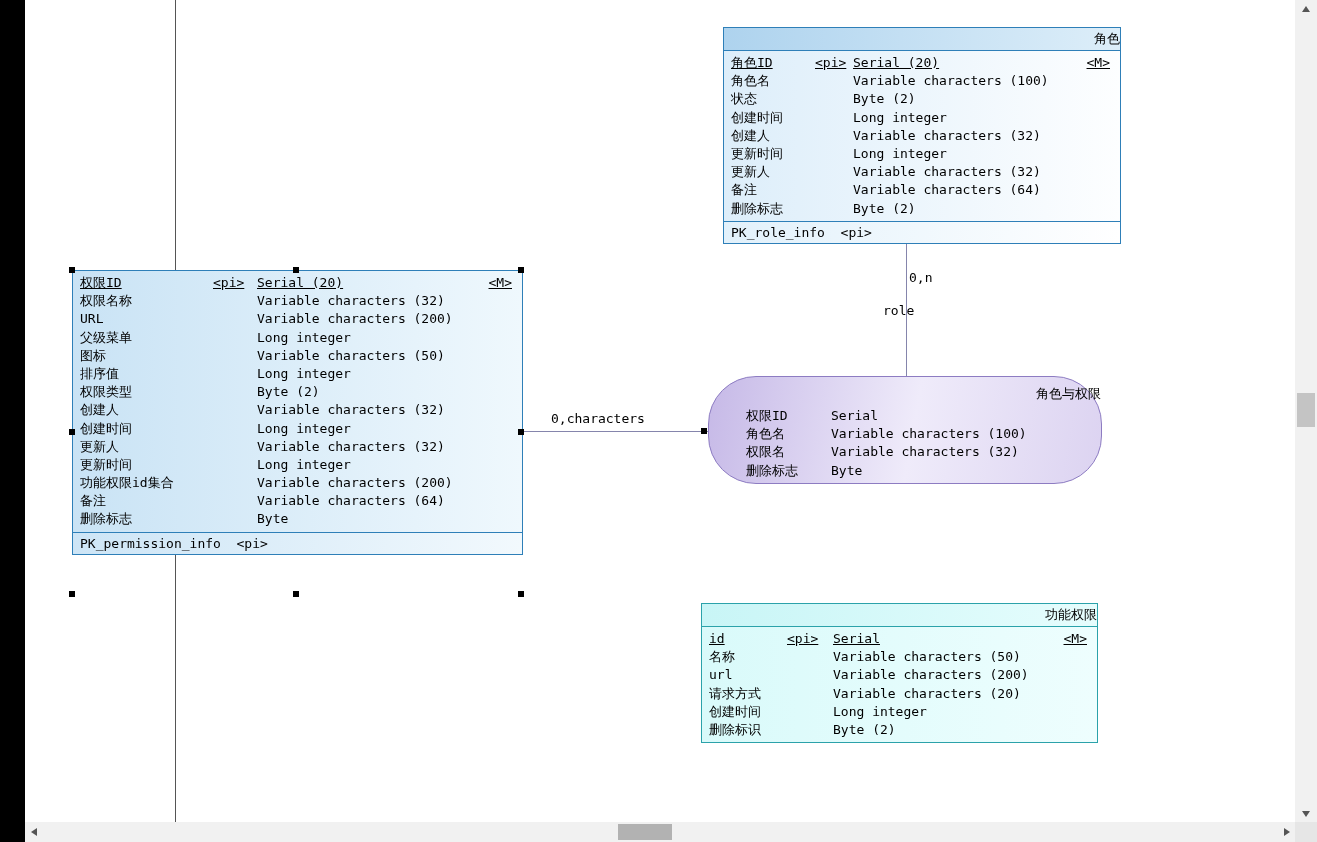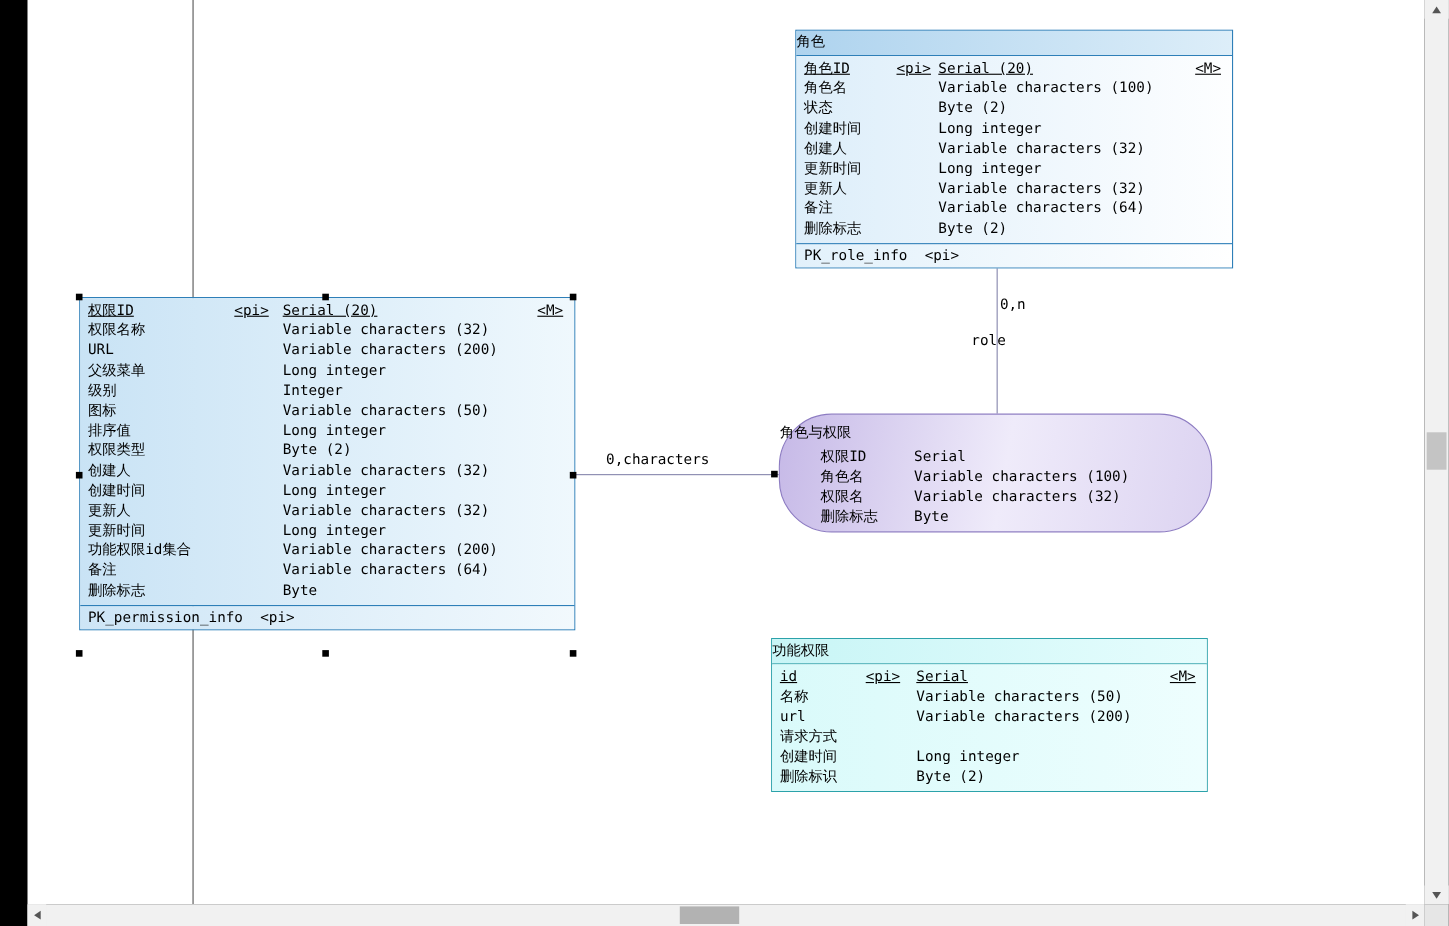--- a/index.html
+++ b/index.html
@@ -8,21 +8,21 @@
     background:#000;
     font-family:"DejaVu Sans Mono","DejaVu Sans",monospace;
     font-size:13px;color:#000;
   }
   
   .canvas{position:absolute;left:25px;top:0;width:1270px;height:822px;background:#fff;overflow:hidden}
   .page-line{position:absolute;left:150px;top:0;width:1px;height:822px;background:#555}
 
   
   .entity{position:absolute;border:1px solid}
-  .e-title{height:22px;line-height:22px;text-align:left;white-space:pre}
+  .e-title{height:22px;line-height:22px;text-align:right;white-space:pre}
   .e-attrs{padding:3px 10px 3px 7px}
   .a-row{display:flex;height:18.2px;line-height:18.2px;white-space:pre}
   .c-name,.c-pi,.c-m{flex:none}
   .c-type{flex:1}
   .a-row.pk .c-name,.a-row.pk .c-pi,.a-row.pk .c-type,.a-row.pk .c-m{text-decoration:underline}
   .e-footer{height:21px;line-height:21px;padding-left:7px;white-space:pre;border-top:1px solid}
 
   
   .e-blue{border-color:#2e7fb8}
   .e-blue .e-title{background:linear-gradient(to right,#aed3ee,#ddeef9);border-bottom:1px solid #2e7fb8}
@@ -173,26 +173,20 @@
         <span class="c-type">Variable characters (200)</span>
         <span class="c-m"></span>
       </div>
         <div class="a-row">
         <span class="c-name">父级菜单</span>
         <span class="c-pi"></span>
         <span class="c-type">Long integer</span>
         <span class="c-m"></span>
       </div>
         <div class="a-row">
-        <span class="c-name">级别</span>
-        <span class="c-pi"></span>
-        <span class="c-type">Integer</span>
-        <span class="c-m"></span>
-      </div>
-        <div class="a-row">
         <span class="c-name">图标</span>
         <span class="c-pi"></span>
         <span class="c-type">Variable characters (50)</span>
         <span class="c-m"></span>
       </div>
         <div class="a-row">
         <span class="c-name">排序值</span>
         <span class="c-pi"></span>
         <span class="c-type">Long integer</span>
         <span class="c-m"></span>
@@ -283,21 +277,21 @@
       </div>
         <div class="a-row">
         <span class="c-name">删除标志</span>
         
         <span class="c-type">Byte</span>
         <span class="c-m"></span>
       </div>
       </div>
   </div>
 
-  <div class="entity e-cyan" style="left:676px;top:580px;width:395px">
+  <div class="entity e-cyan" style="left:676px;top:603px;width:395px">
     <div class="e-title">功能权限</div>
     <div class="e-attrs">
 
     <div class="a-row pk">
         <span class="c-name">id</span>
         <span class="c-pi">&lt;pi&gt;</span>
         <span class="c-type">Serial</span>
         <span class="c-m">&lt;M&gt;</span>
       </div>
         <div class="a-row">
@@ -308,20 +302,21 @@
       </div>
         <div class="a-row">
         <span class="c-name">url</span>
         <span class="c-pi"></span>
         <span class="c-type">Variable characters (200)</span>
         <span class="c-m"></span>
       </div>
         <div class="a-row">
         <span class="c-name">请求方式</span>
         <span class="c-pi"></span>
+        <span class="c-type">Variable characters (20)</span>
         <span class="c-m"></span>
       </div>
         <div class="a-row">
         <span class="c-name">创建时间</span>
         <span class="c-pi"></span>
         <span class="c-type">Long integer</span>
         <span class="c-m"></span>
       </div>
         <div class="a-row">
         <span class="c-name">删除标识</span>

